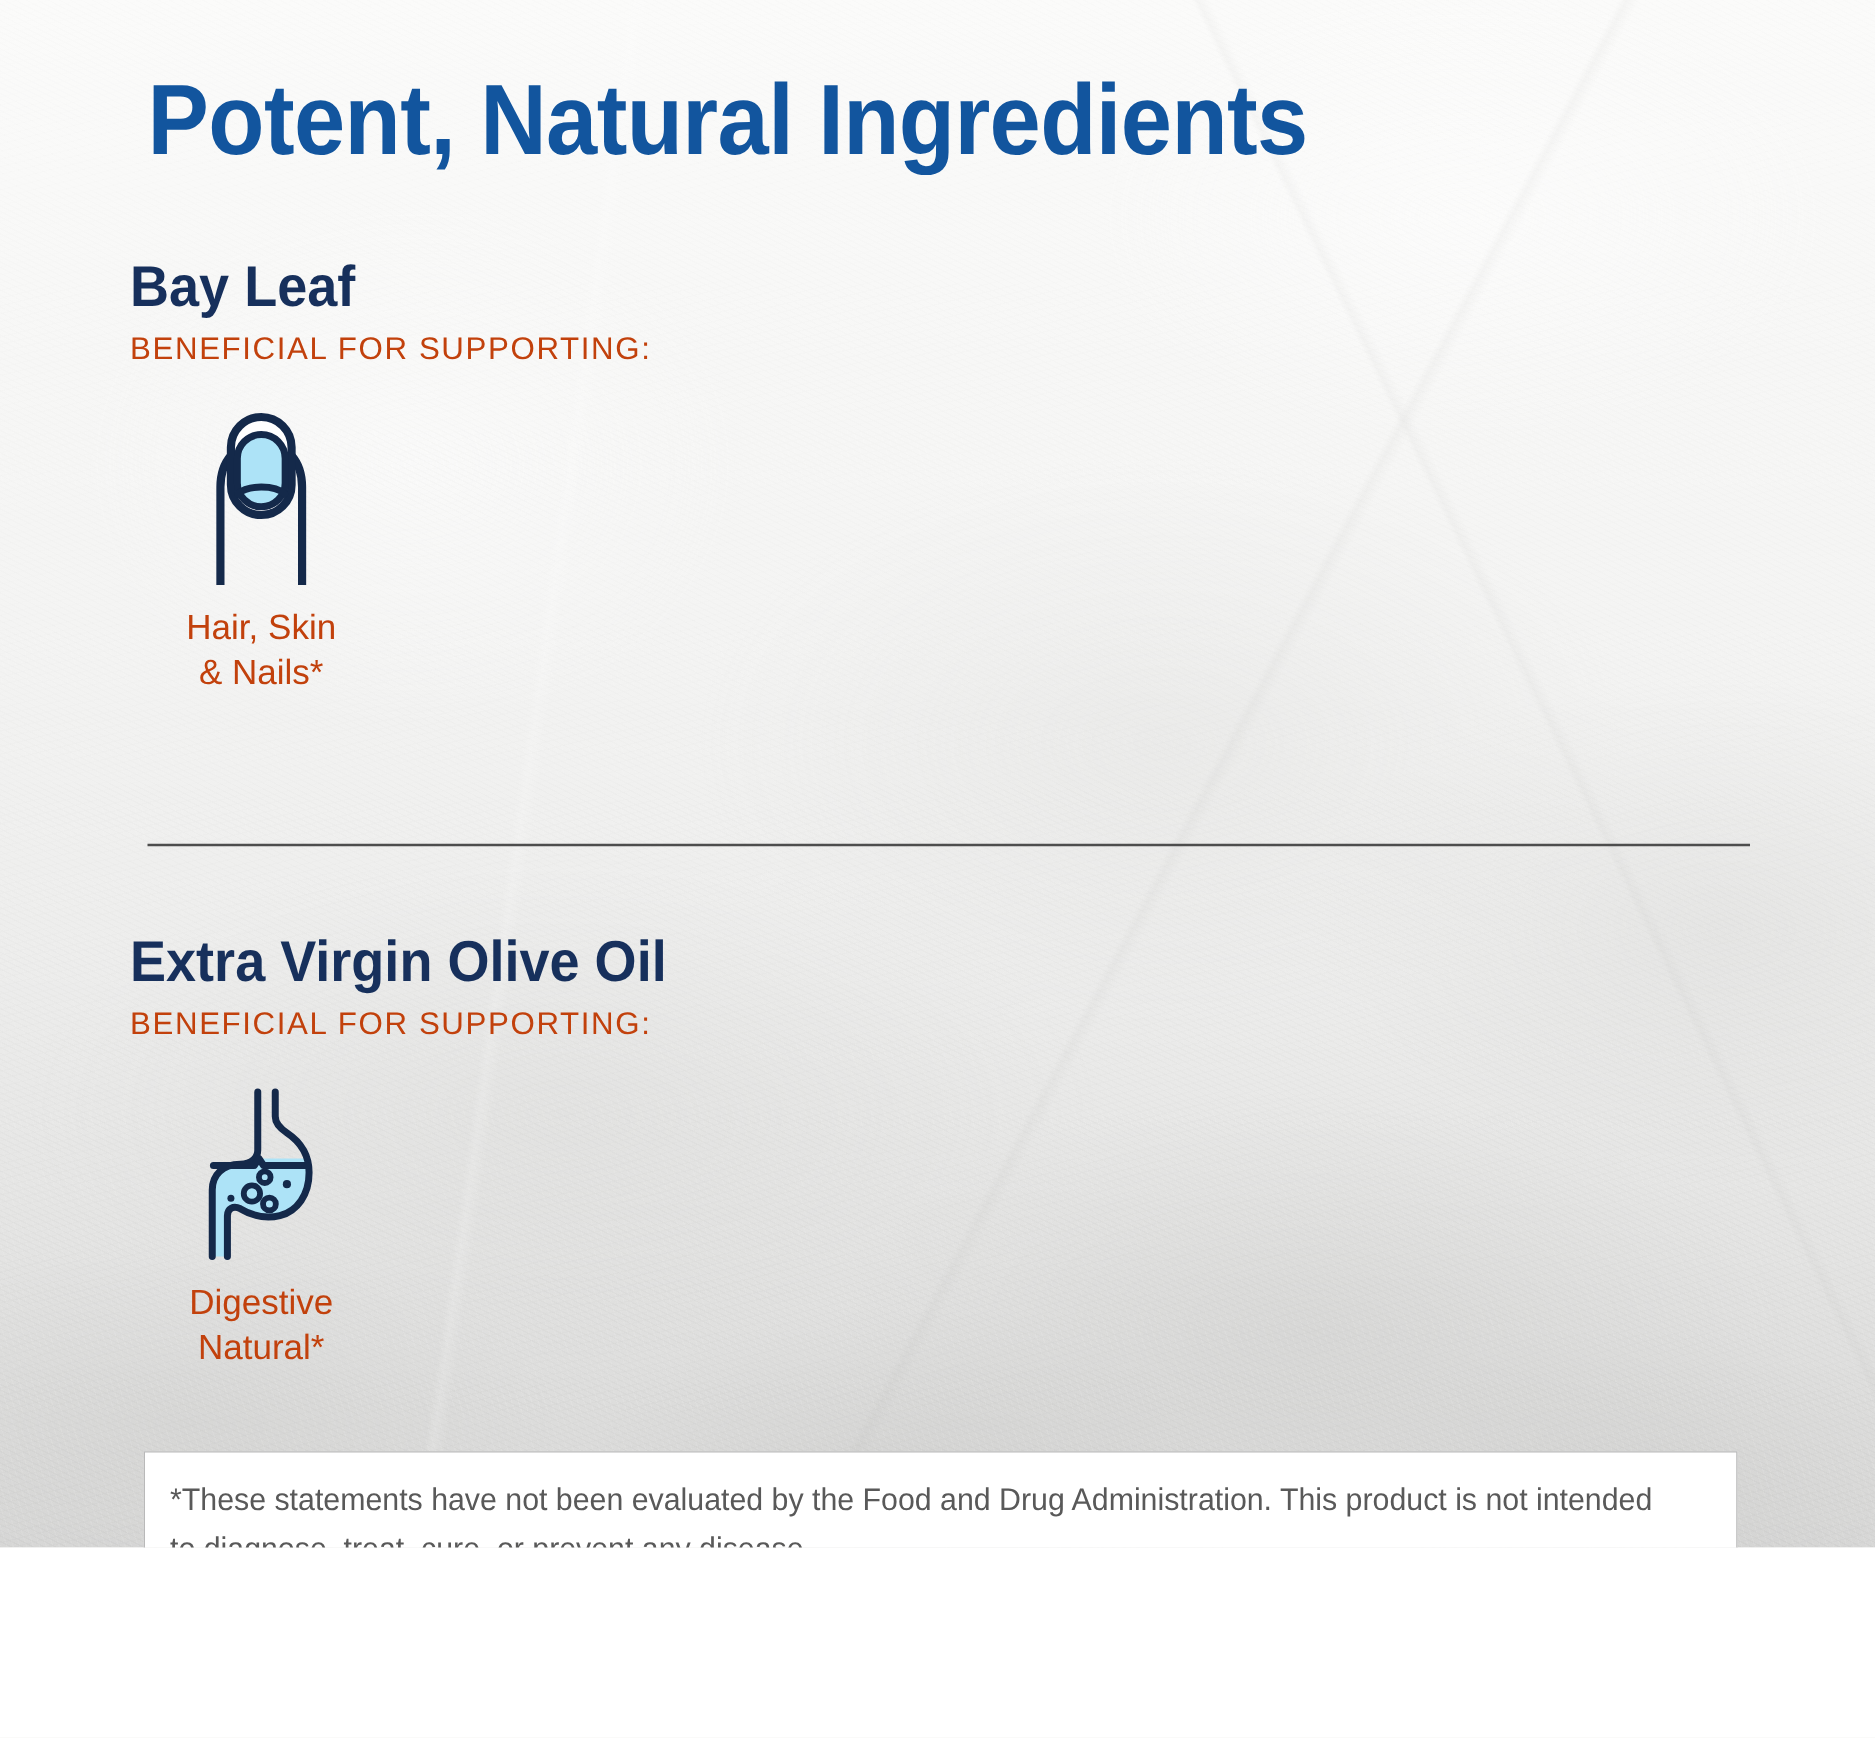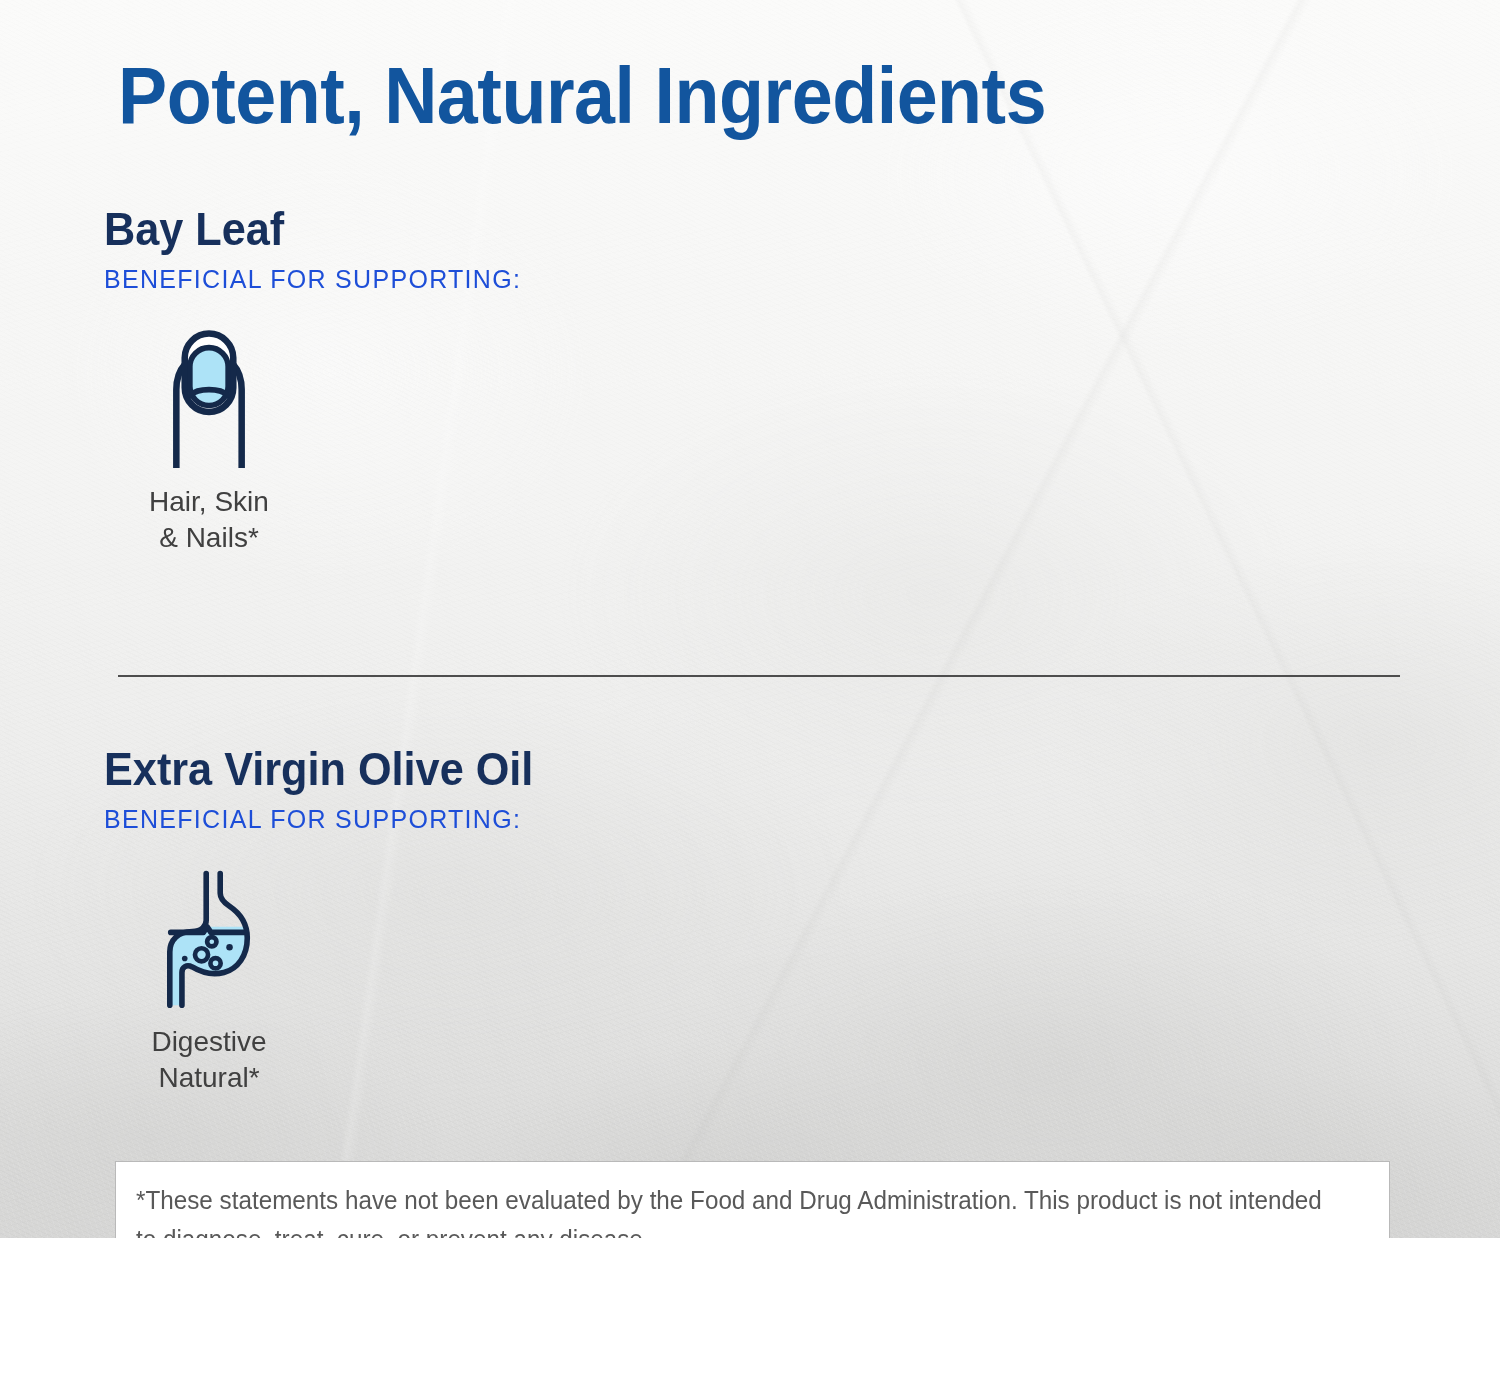--- a/index.html
+++ b/index.html
@@ -109,21 +109,21 @@
     margin: 0;
     transform: scaleX(0.94);
     transform-origin: left top;
     white-space: nowrap;
   }
 
   .section-sub {
     font-family: "Liberation Sans", sans-serif;
     font-size: 25px;
     font-weight: 400;
-    color: #1d4ed8;
+    color: #c2410c;
     letter-spacing: 1.3px;
     line-height: 1.2;
     margin: 11px 0 0 0;
     white-space: nowrap;
   }
 
   .benefit {
     margin-top: 34px;
     width: 210px;
     display: flex;
@@ -134,21 +134,21 @@
     width: 132px;
     height: 140px;
     display: block;
   }
   .benefit-label {
     margin-top: 16px;
     text-align: center;
     font-family: "Liberation Sans", sans-serif;
     font-size: 28px;
     font-weight: 500;
-    color: #404040;
+    color: #c2410c;
     line-height: 1.28;
     white-space: pre-line;
   }
 
   .divider {
     position: absolute;
     left: 118px;
     top: 675px;
     width: 1282px;
     height: 0;

